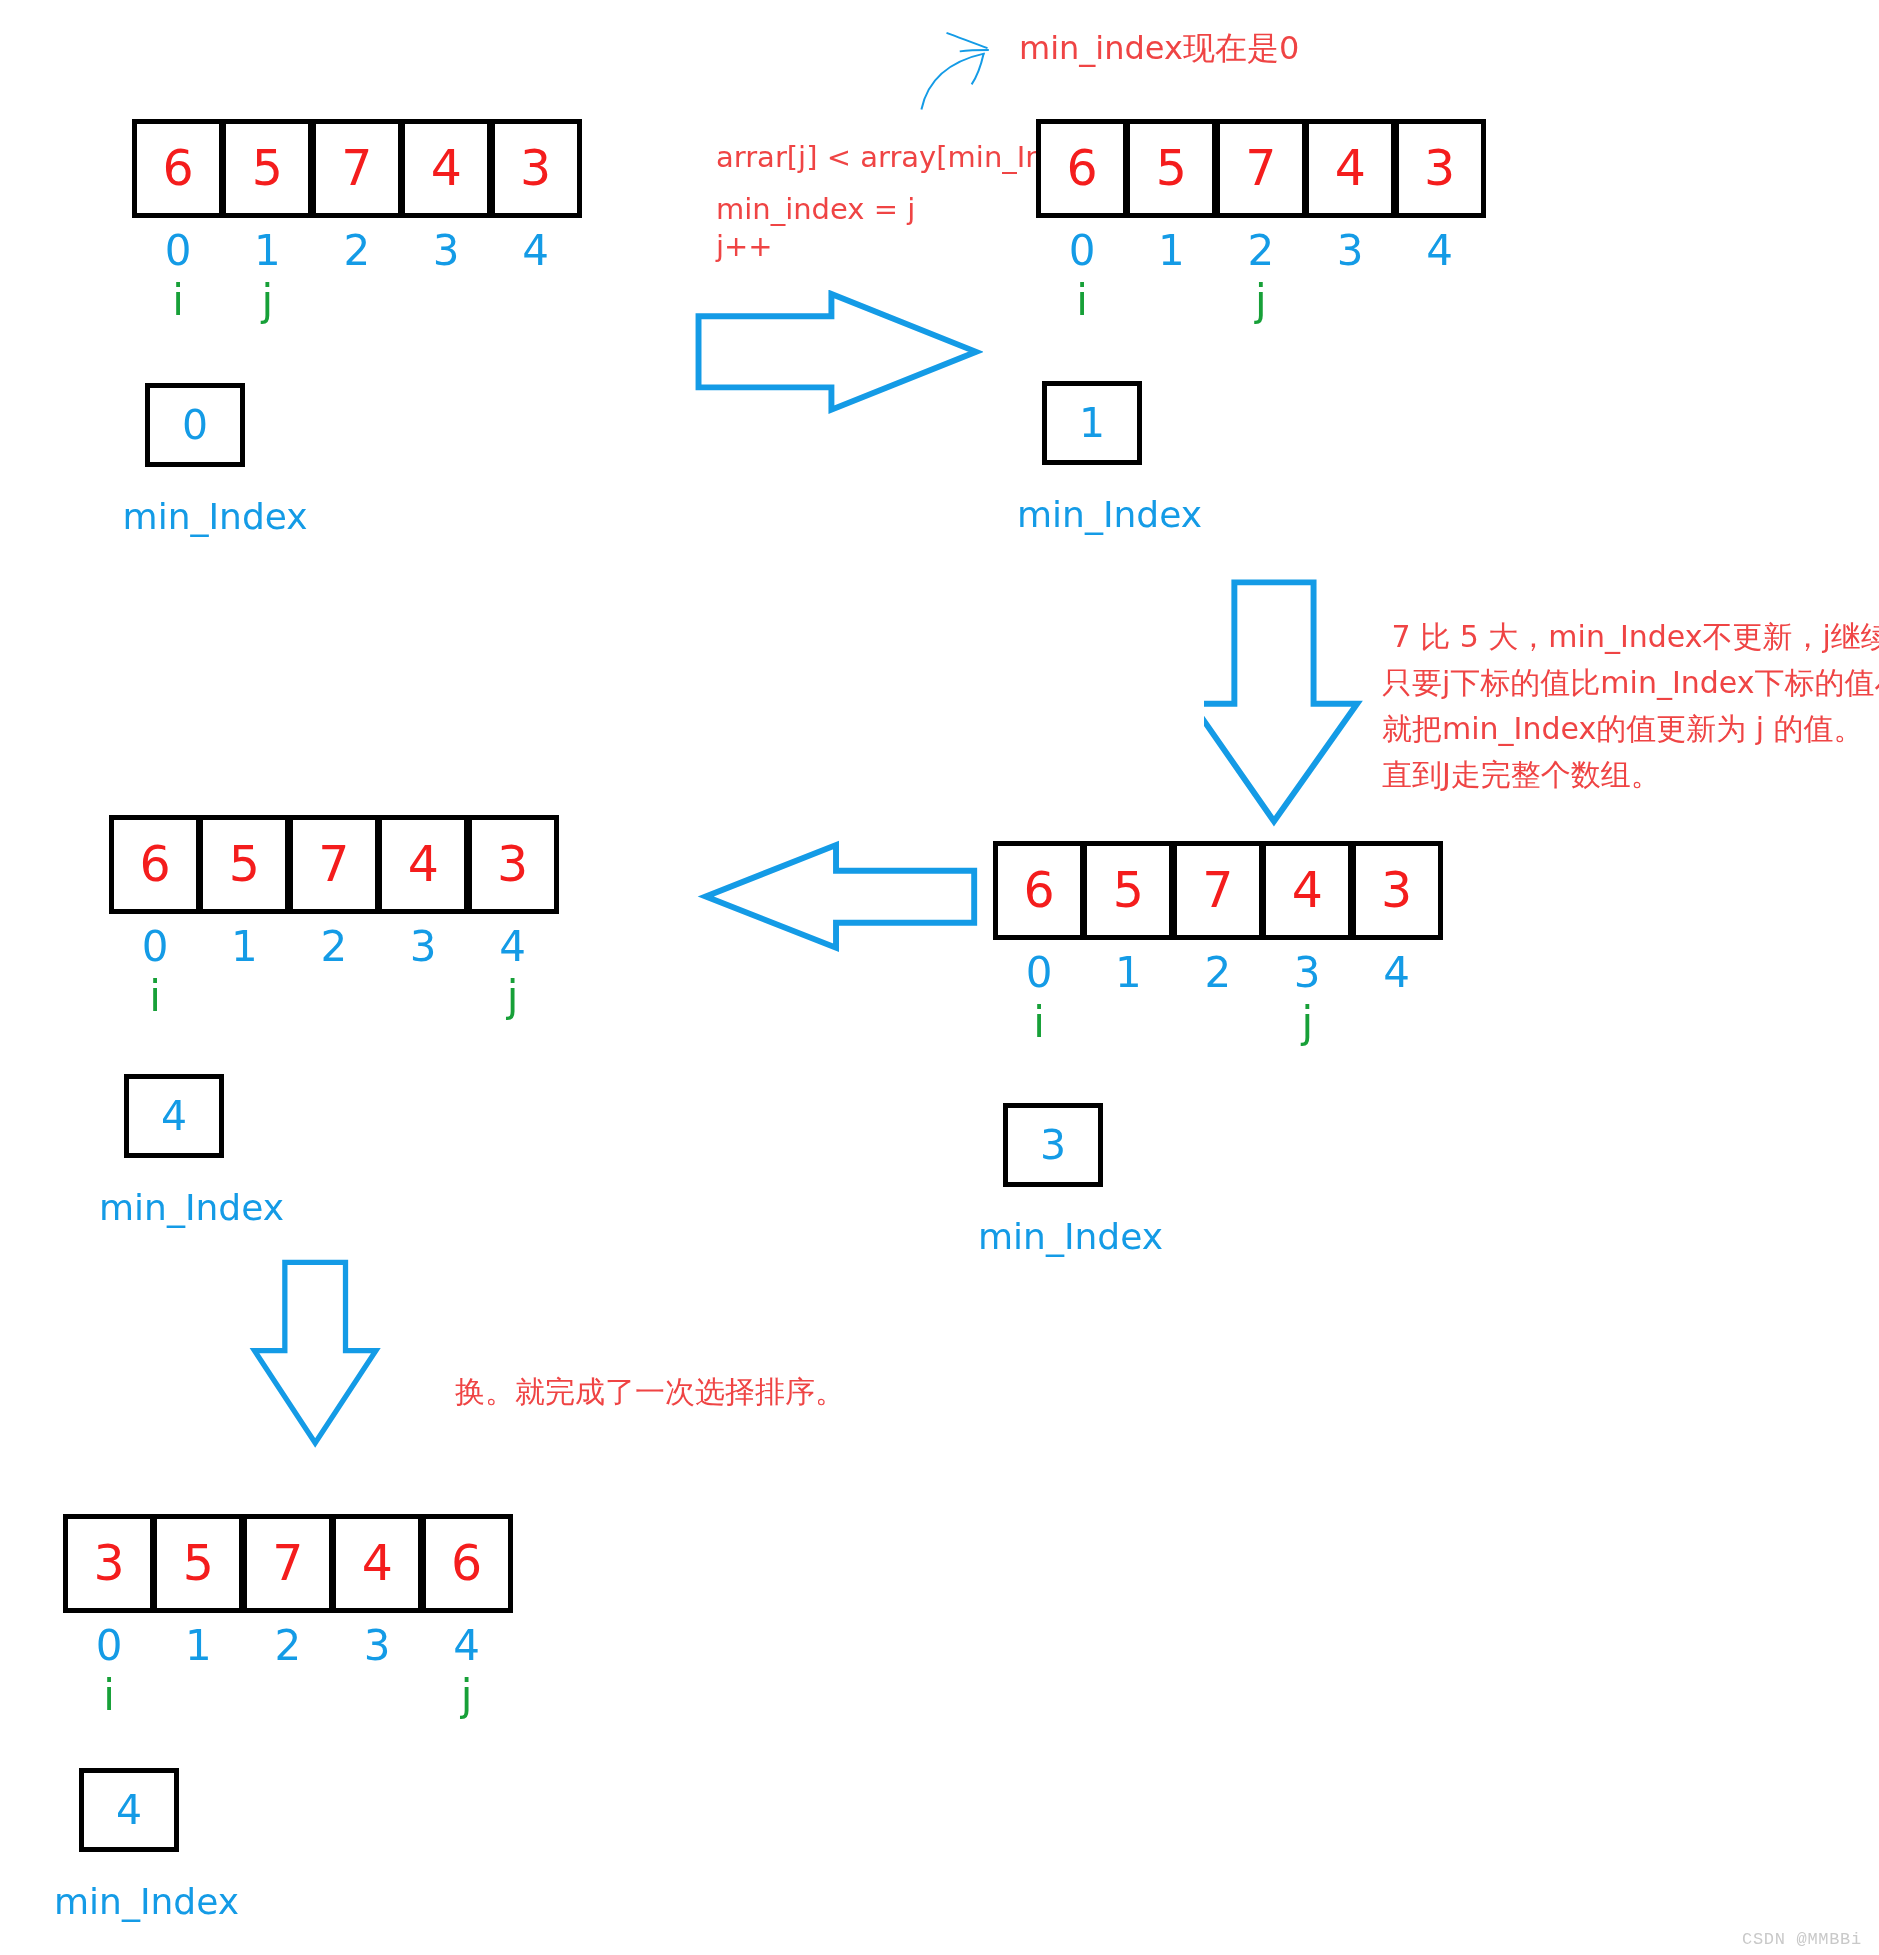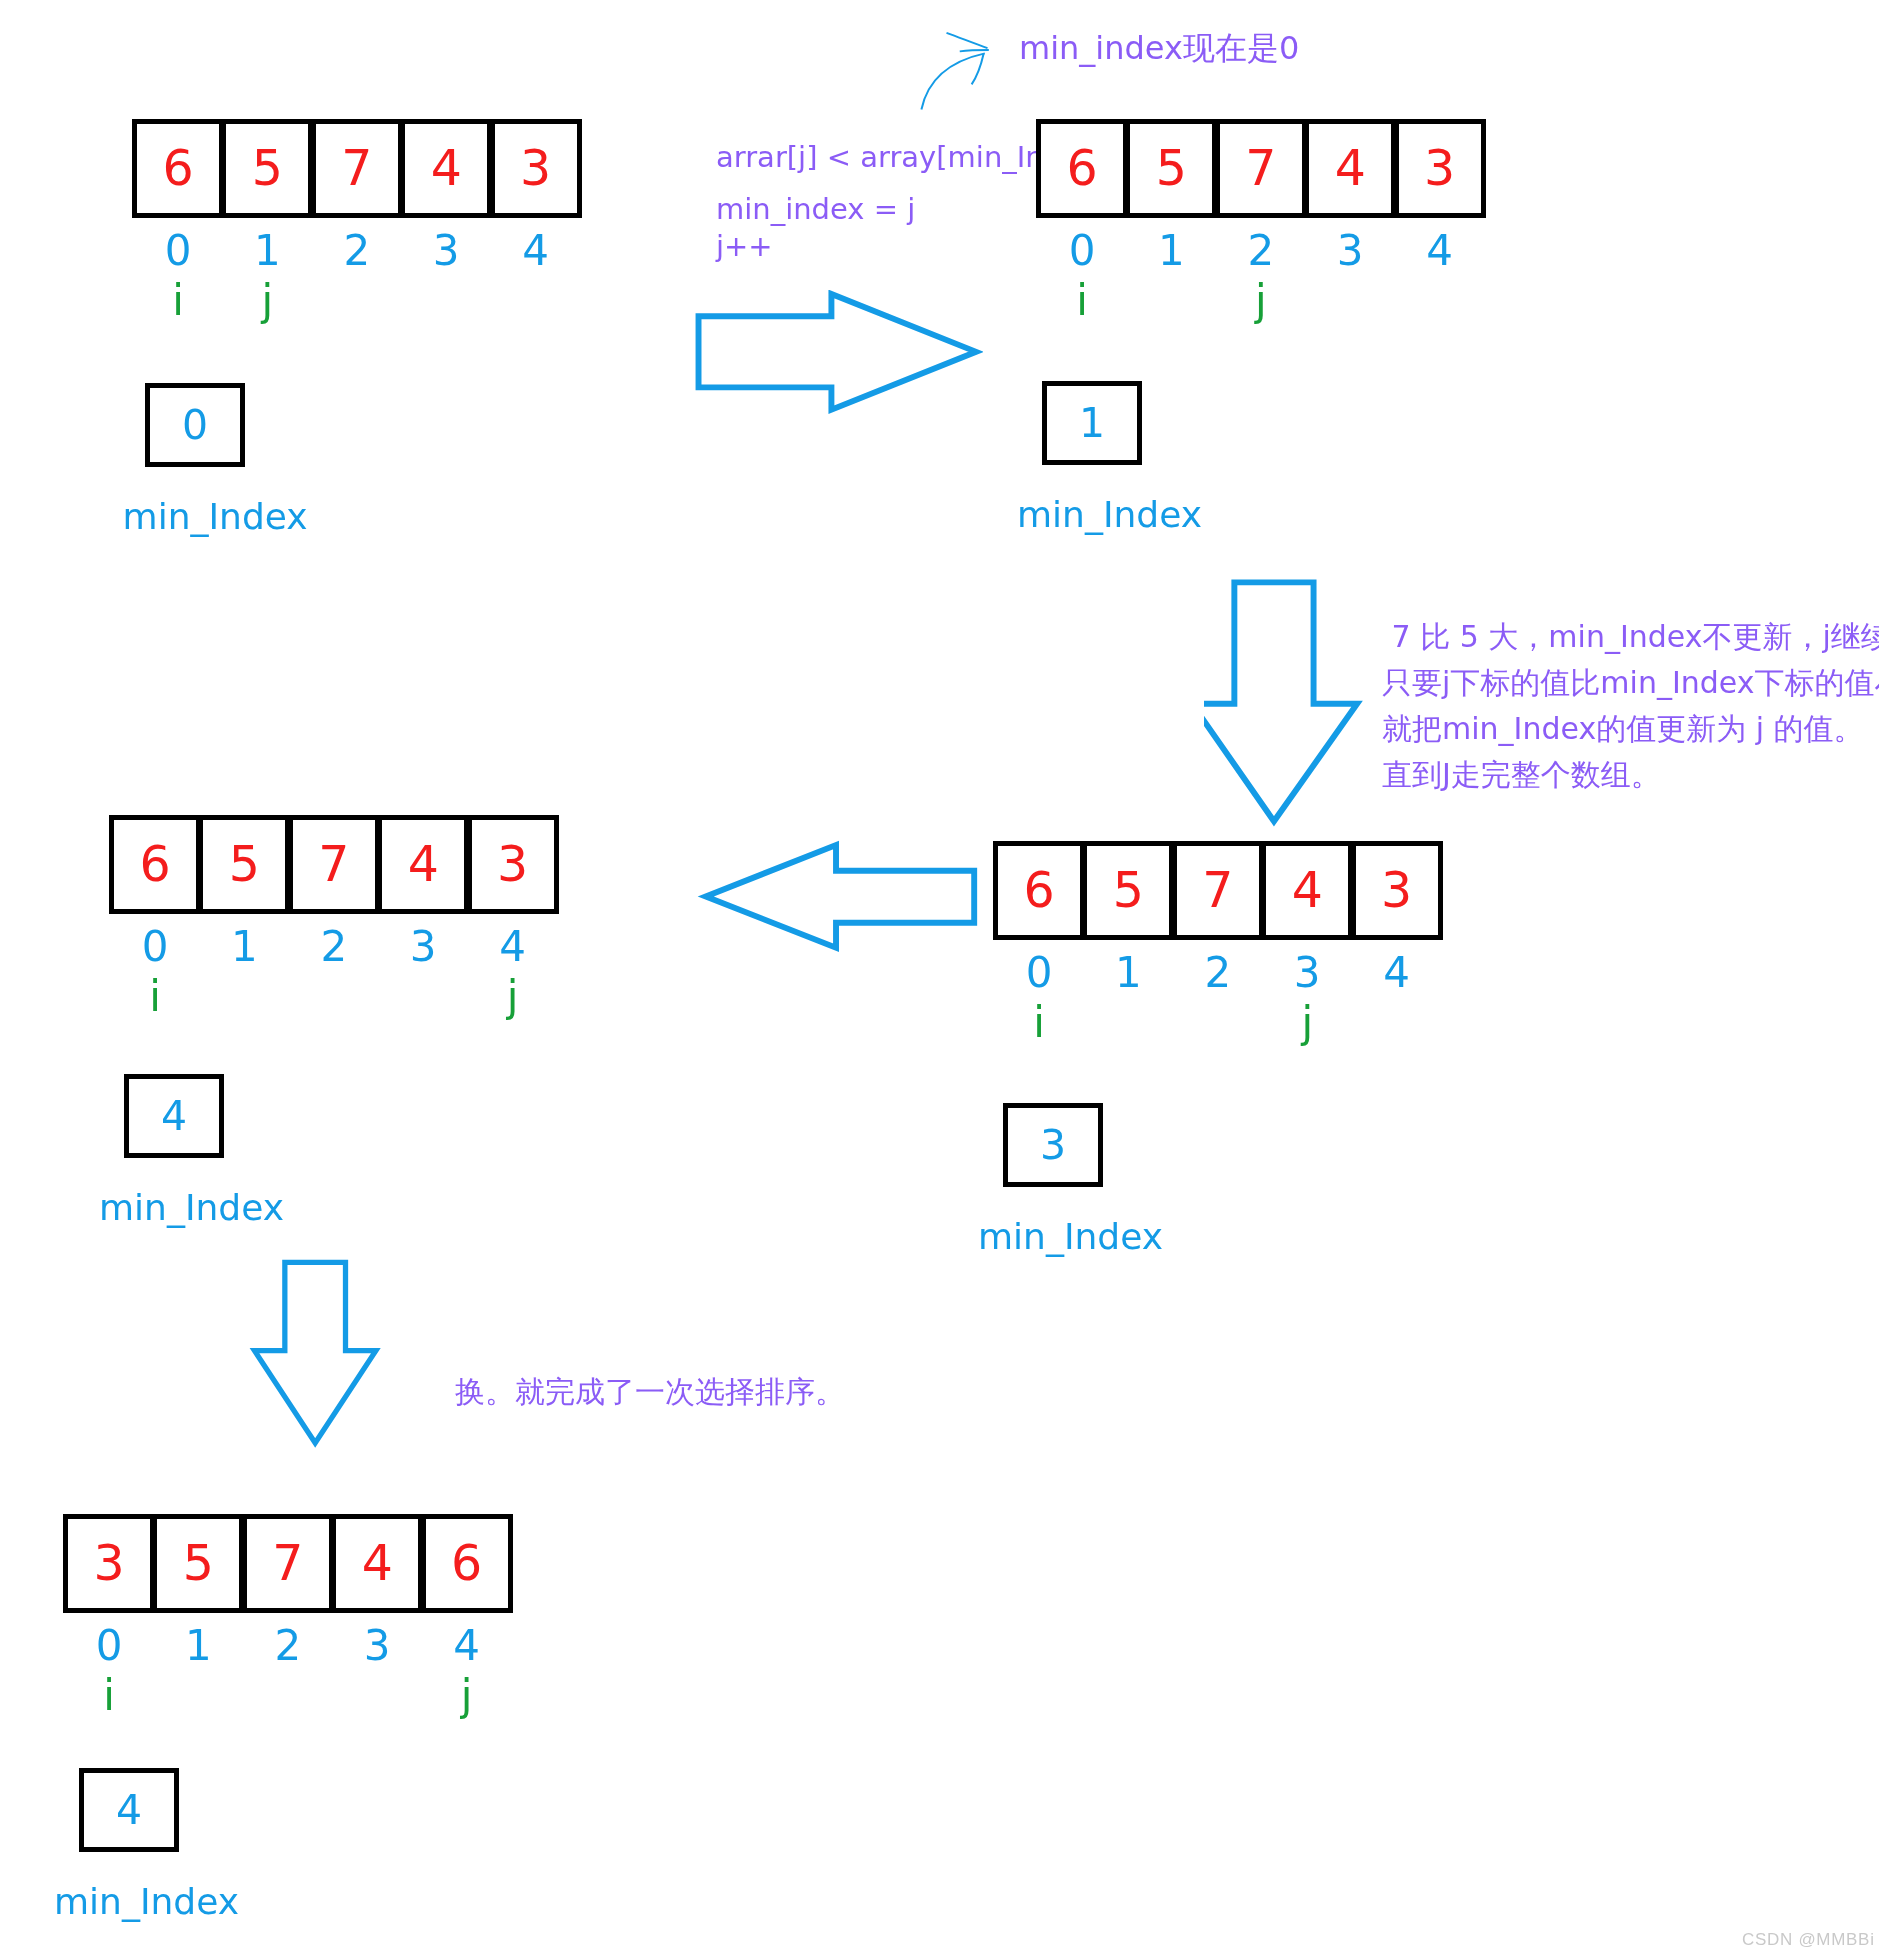--- a/index.html
+++ b/index.html
@@ -46,33 +46,33 @@
   .minbox-value{color:#149BE6;font-size:41px;line-height:1;font-family:"DejaVu Sans",sans-serif;}
   .minbox-label{
     margin-top:32px;margin-left:-25px;
     color:#149BE6;font-size:36px;line-height:1;white-space:nowrap;
     font-family:"DejaVu Sans",sans-serif;
   }
   .minbox-label.nudge0{margin-left:-22.4px;}
 
   
   .annot{
-    position:absolute;color:#8b5cf6;
+    position:absolute;color:#ef4444;
     font-family:"DejaVu Sans","Liberation Sans",sans-serif;
     white-space:pre;line-height:1.52;
   }
   .annot-code{font-size:29px;}
   .annot-title{font-size:32px;}
   .annot-block{font-size:30px;}
 
   .arrow-svg{position:absolute;}
   .callout-svg{position:absolute;}
   .watermark{
     position:absolute;color:#c9c9c9;font-size:17px;letter-spacing:0.7px;
-    font-family:Liberation Sans, sans-serif;
+    font-family:Liberation Mono, monospace;
   }
 </style>
 </head>
 <body>
 
 <div class="stage">
 
   <div class="array-group" style="left:132px;top:119px;">
     <div class="cells">
       <div class="cell">

